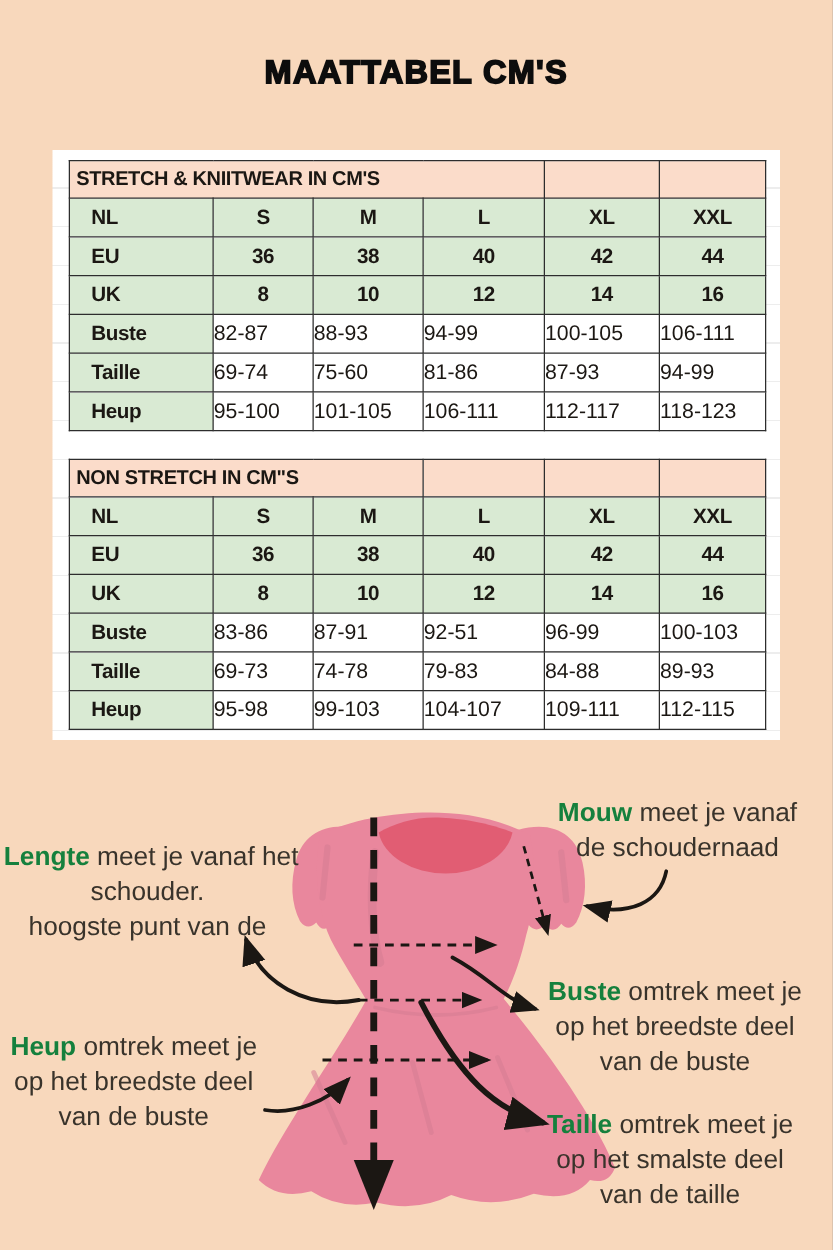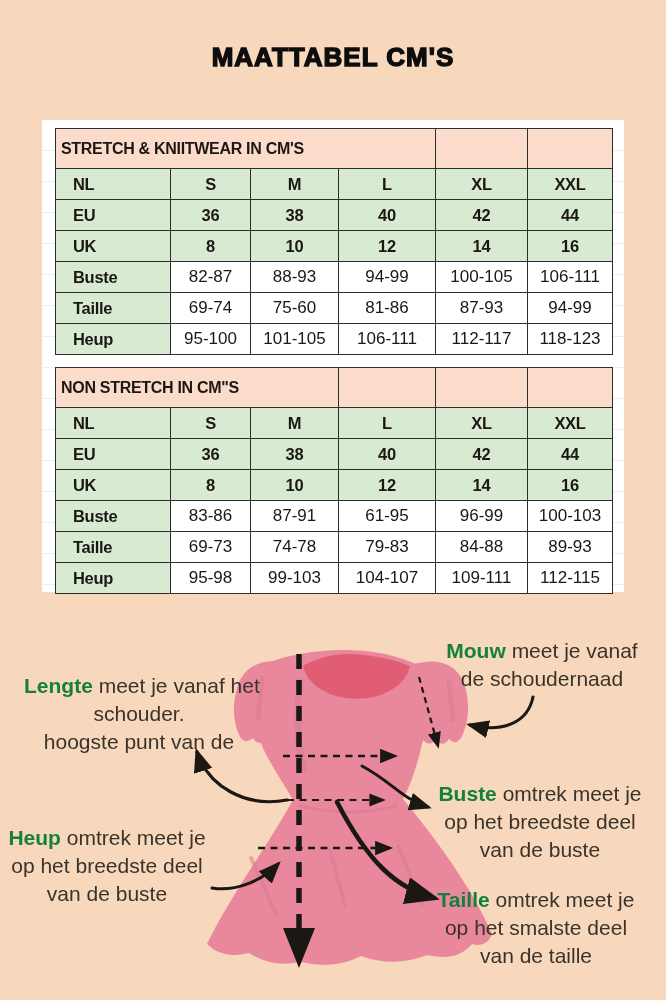--- a/index.html
+++ b/index.html
@@ -21,26 +21,26 @@
     position:absolute;left:42px;top:120px;width:582px;height:472px;
     background:repeating-linear-gradient(to bottom,#ffffff 0 30px,#ededed 30px 31px);
   }
   table.size{
     position:absolute;left:55px;width:557px;border-collapse:collapse;table-layout:fixed;
   }
   table.size td{
     border:1.4px solid var(--border);overflow:hidden;white-space:nowrap;
   }
   .t1{top:128px;} .t2{top:367px;}
-  tr.hr{height:40px;} tr.r{height:31px;}
+  tr.hr{height:30px;} tr.r{height:31px;}
   td.hdr{background:var(--peach);font-weight:bold;font-size:16px;padding-left:5px;letter-spacing:-0.3px;}
   td.hdre{background:var(--peach);}
   td.lbl{background:var(--green);font-weight:bold;font-size:16.5px;padding-left:17px;letter-spacing:-0.3px;}
   td.sz{background:var(--green);font-weight:bold;font-size:16.5px;text-align:center;letter-spacing:-0.3px;}
-  td.val{background:#fff;font-size:17px;text-align:center;}
+  td.val{background:#fff;font-size:17px;}
   .ann{position:absolute;text-align:center;font-size:21px;line-height:28px;color:var(--text);}
   .ann div{white-space:nowrap;}
   .ann b{color:#15803d;}
   .illu{position:absolute;left:0;top:600px;width:666px;height:400px;}
 </style>
 </head>
 <body>
 
 <div class="page">
 
@@ -151,21 +151,21 @@
       <td class="sz">8</td>
       <td class="sz">10</td>
       <td class="sz">12</td>
       <td class="sz">14</td>
       <td class="sz">16</td>
     </tr>
     <tr class="r">
       <td class="lbl">Buste</td>
       <td class="val">83-86</td>
       <td class="val">87-91</td>
-      <td class="val">61-95</td>
+      <td class="val">92-51</td>
       <td class="val">96-99</td>
       <td class="val">100-103</td>
     </tr>
     <tr class="r">
       <td class="lbl">Taille</td>
       <td class="val">69-73</td>
       <td class="val">74-78</td>
       <td class="val">79-83</td>
       <td class="val">84-88</td>
       <td class="val">89-93</td>
@@ -215,21 +215,21 @@
 
     <g style="stroke:var(--ink);fill:none;stroke-linecap:round">
       <path d="M287,800 C245,808 208,786 197,752" stroke-width="3.2" marker-end="url(#ah)"></path>
       <path d="M533,697 C528,722 504,733 470,725" stroke-width="3" marker-end="url(#ah)"></path>
       <path d="M362,766 C392,782 402,799 428,807" stroke-width="3" marker-end="url(#ah)"></path>
       <path d="M212,888 C235,892 262,881 278,864" stroke-width="3" marker-end="url(#ah)"></path>
       <path d="M337,802 C368,862 396,888 434,898" stroke-width="4.6" marker-end="url(#ah)"></path>
     </g>
   </svg>
 
-  <div class="ann" style="left:3px;top:672px;width:230px;margin-left:21px;">
+  <div class="ann" style="left:3px;top:672px;width:230px;">
     <div><b>Lengte</b> <span>meet je vanaf het</span></div>
     <div>schouder.</div>
     <div>hoogste punt van de</div>
   </div>
   <div class="ann" style="left:433px;top:637px;width:218px;">
     <div><b>Mouw</b> <span>meet je vanaf</span></div>
     <div>de schoudernaad</div>
   </div>
   <div class="ann" style="left:424px;top:780px;width:232px;">
     <div><b>Buste</b> <span>omtrek meet je</span></div>

